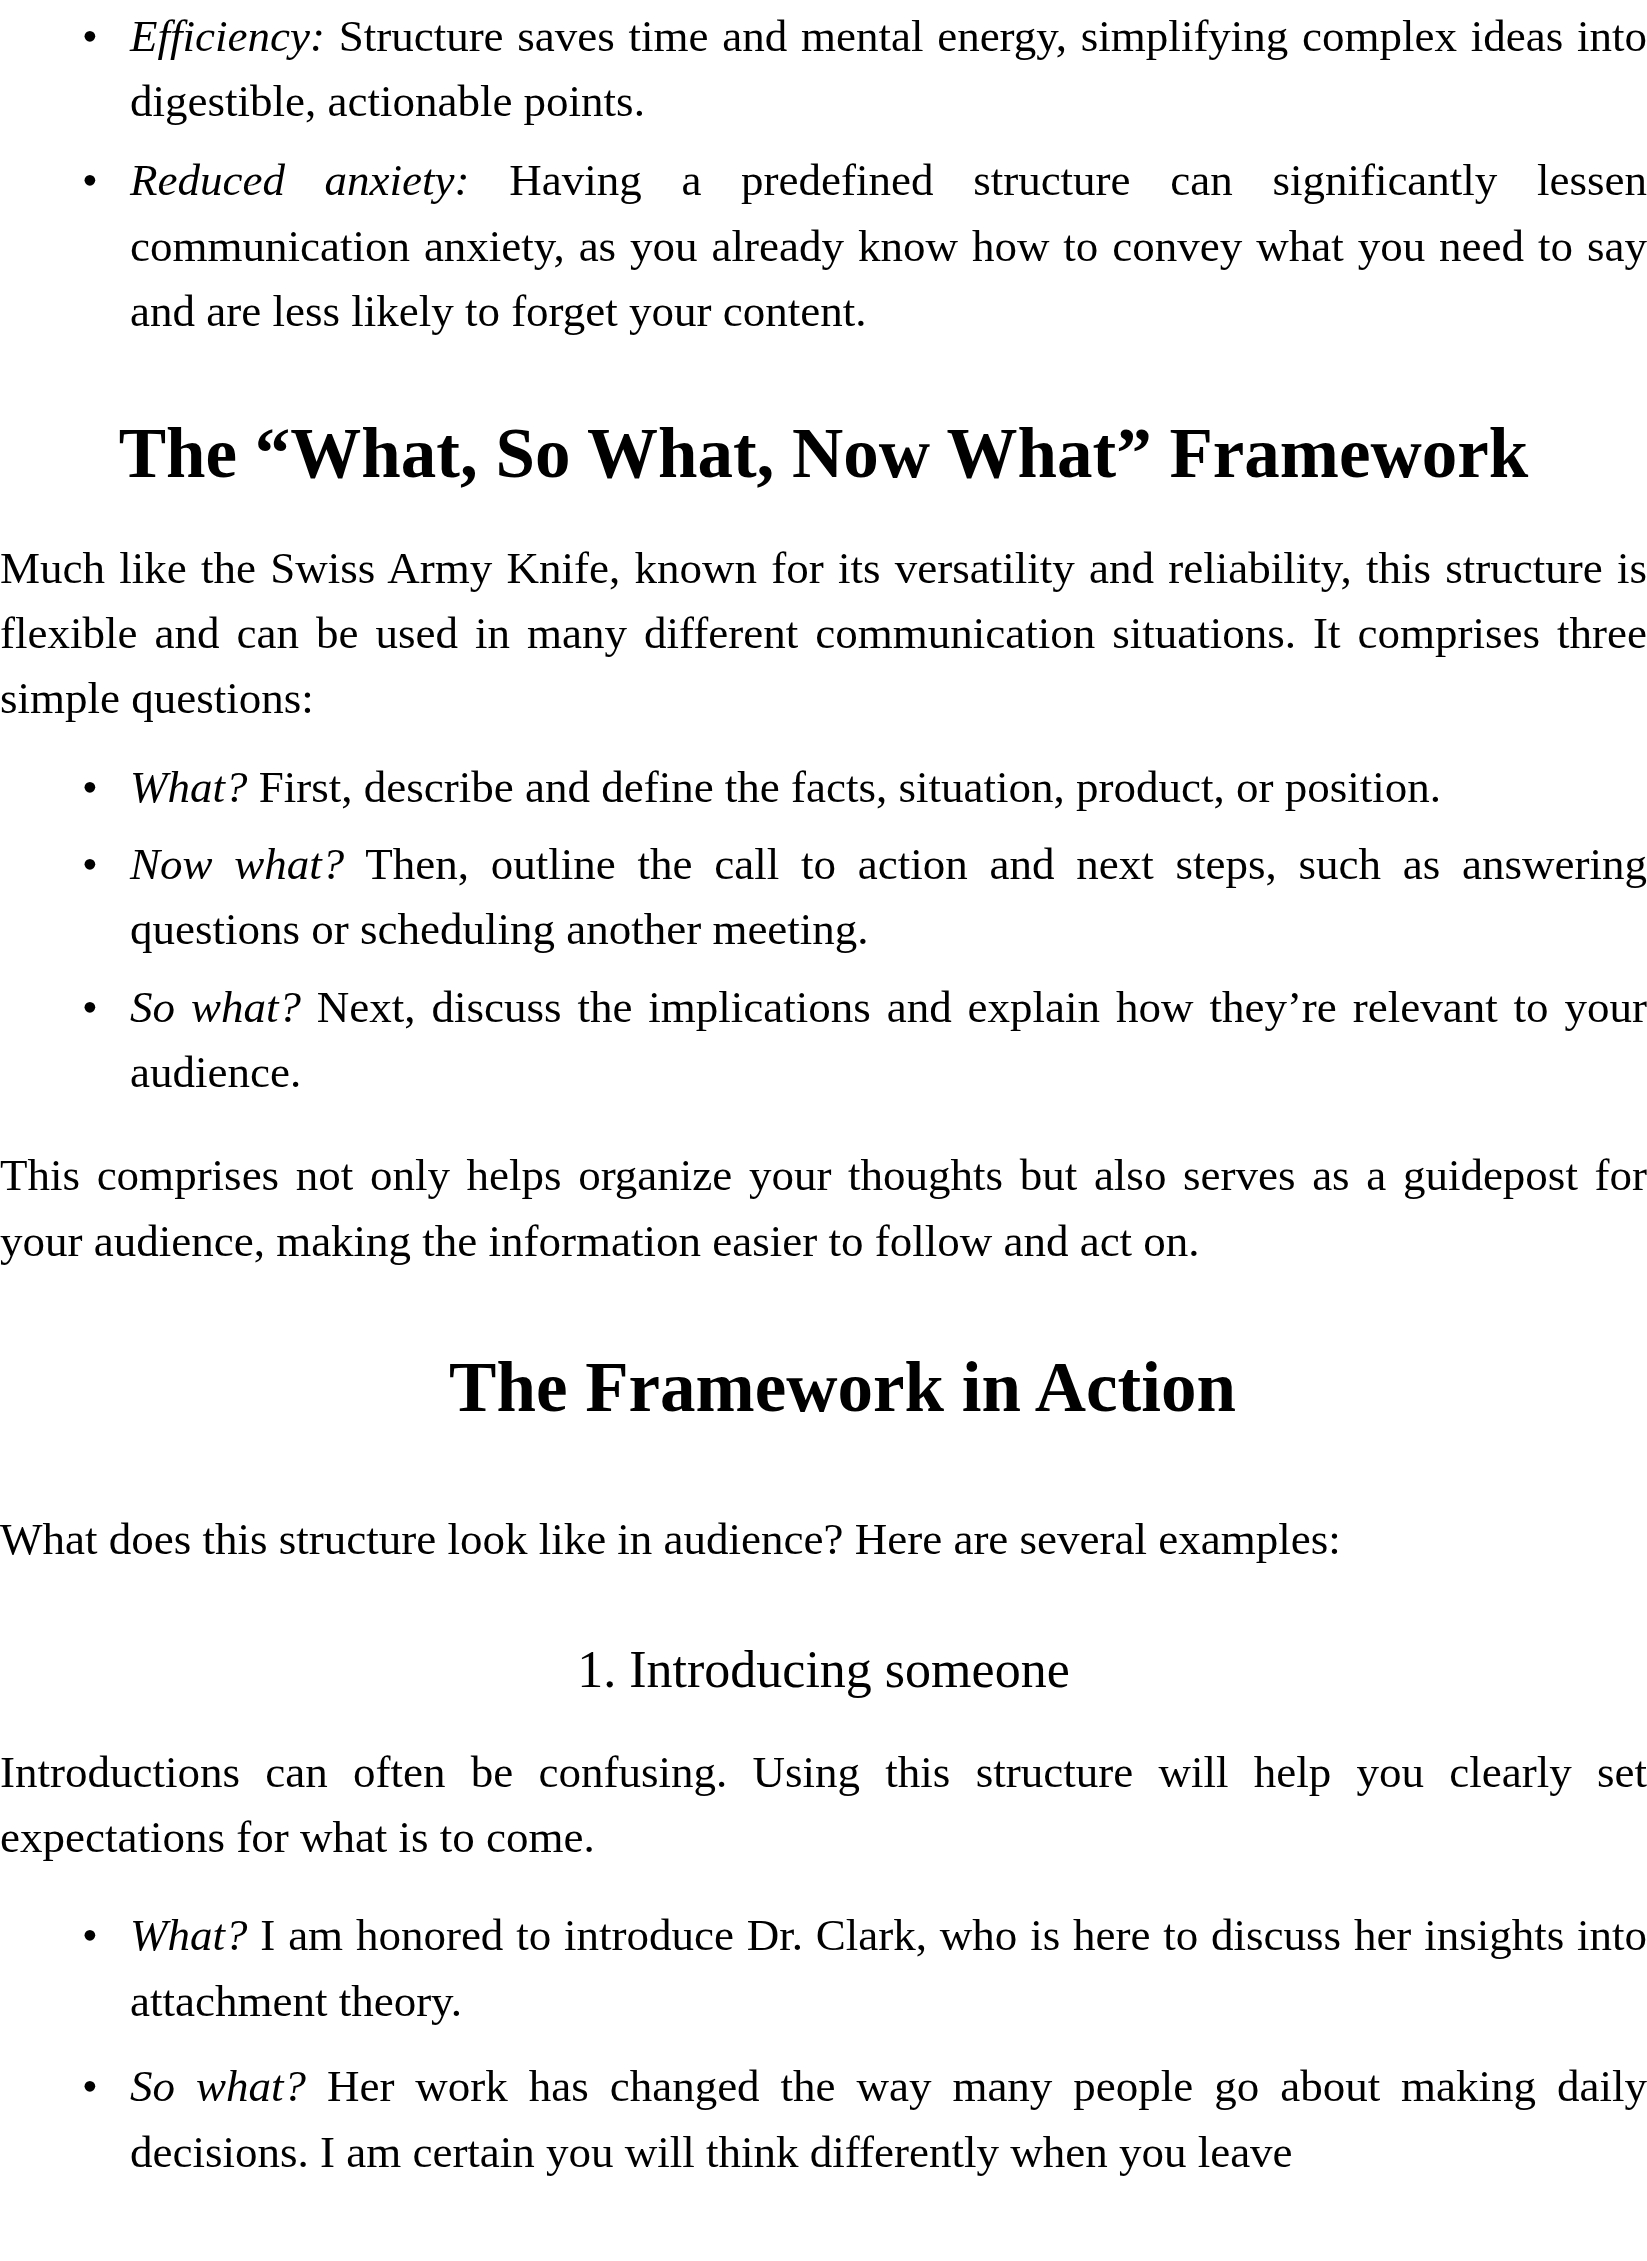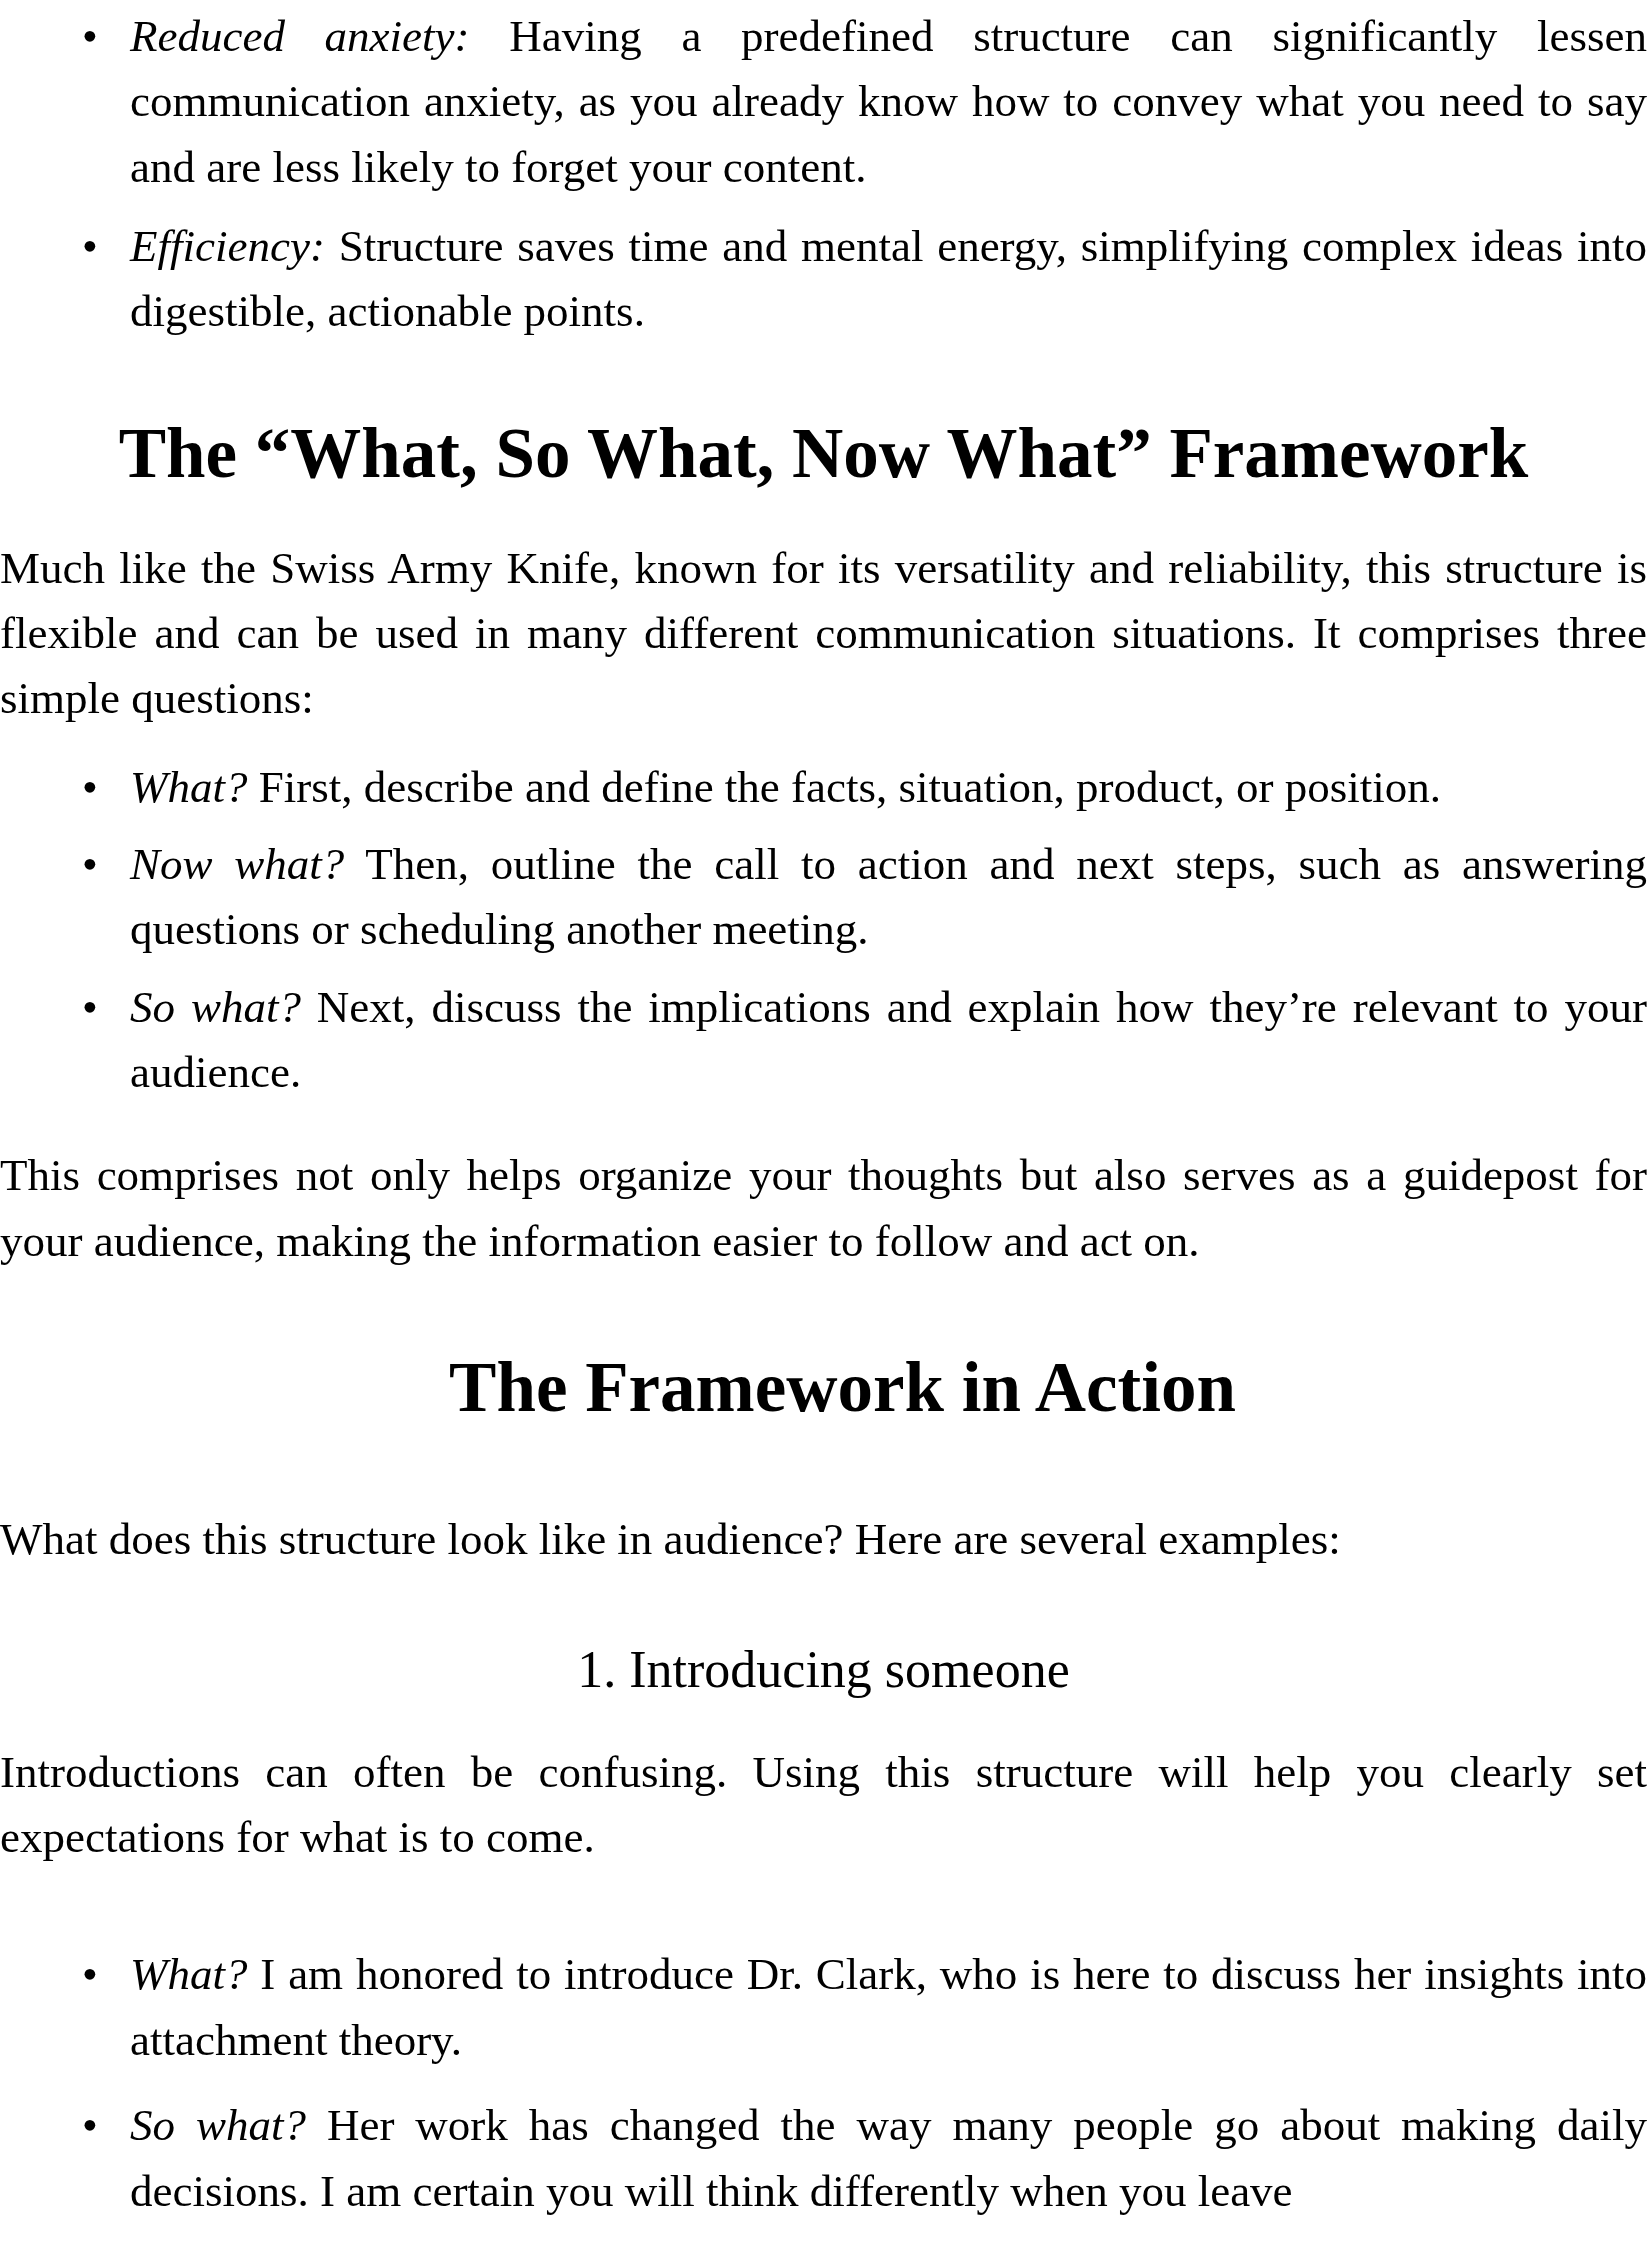--- a/index.html
+++ b/index.html
@@ -63,36 +63,36 @@
   .benefits-list { margin-top: 0; }
   .framework-heading { margin: 65px 0 38px; }
   .framework-paragraph { margin: 0; }
   .questions-list { margin-top: 23px; }
   .questions-list li { margin-bottom: 12.3px; }
   .closing-paragraph { margin-top: 38px; }
   .action-heading { margin: 69px 0 75px; padding-left: 38px; }
   .practice-paragraph { margin: 0; }
   .example-subheading { margin: 65px 0 38px; text-align: center; }
   .example-paragraph { margin: 0; }
-  .example-list { margin-top: 72px; }
+  .example-list { margin-top: 33px; }
   .example-list li { margin-bottom: 20.6px; }
 </style>
 </head>
 <body>
 
 <main class="page">
 
   <ul class="benefits-list">
     <li>
+      <em class="lead">Efficiency:</em>
+      <span>Structure saves time and mental energy, simplifying complex ideas into digestible, actionable points.</span>
+    </li>
+    <li>
       <em class="lead">Reduced anxiety:</em>
       <span>Having a predefined structure can significantly lessen communication anxiety, as you already know how to convey what you need to say and are less likely to forget your content.</span>
-    </li>
-    <li>
-      <em class="lead">Efficiency:</em>
-      <span>Structure saves time and mental energy, simplifying complex ideas into digestible, actionable points.</span>
     </li>
   </ul>
 
   <h1 class="framework-heading">The “What, So What, Now What” Framework</h1>
 
   <p class="framework-paragraph">Much like the Swiss Army Knife, known for its versatility and reliability, this structure is flexible and can be used in many different communication situations. It comprises three simple questions:</p>
 
   <ul class="questions-list">
     <li>
       <em class="lead">What?</em>

